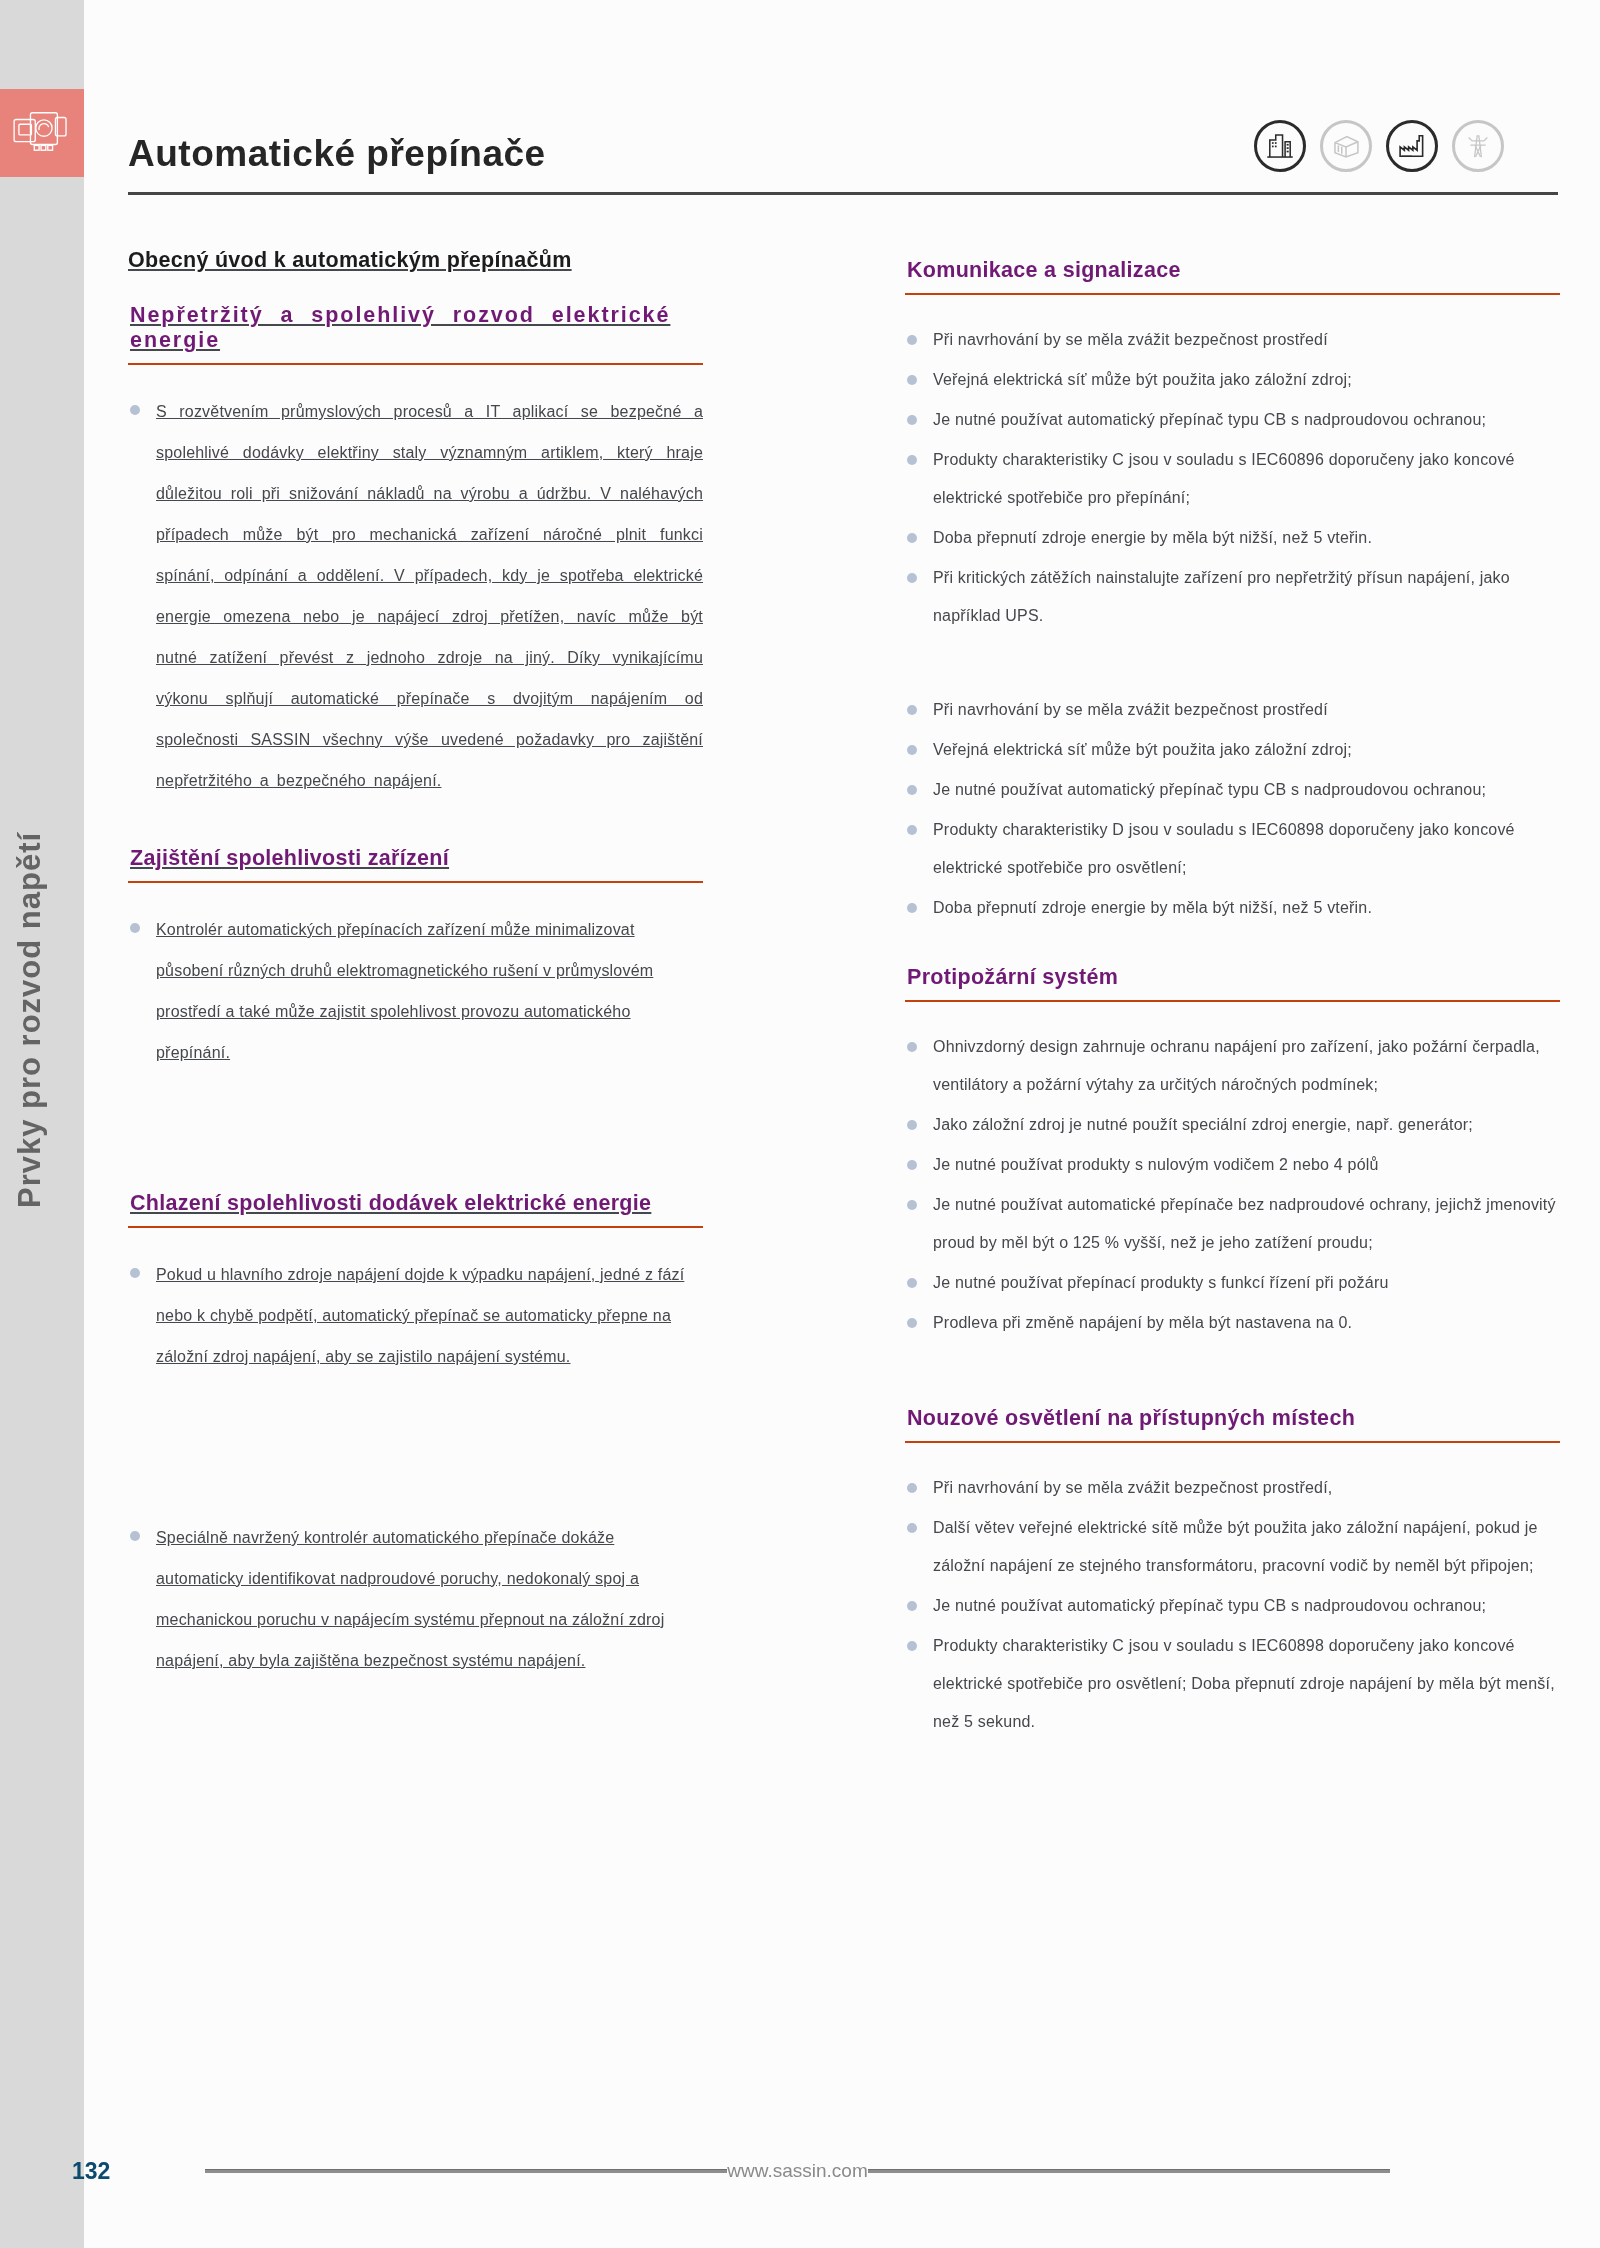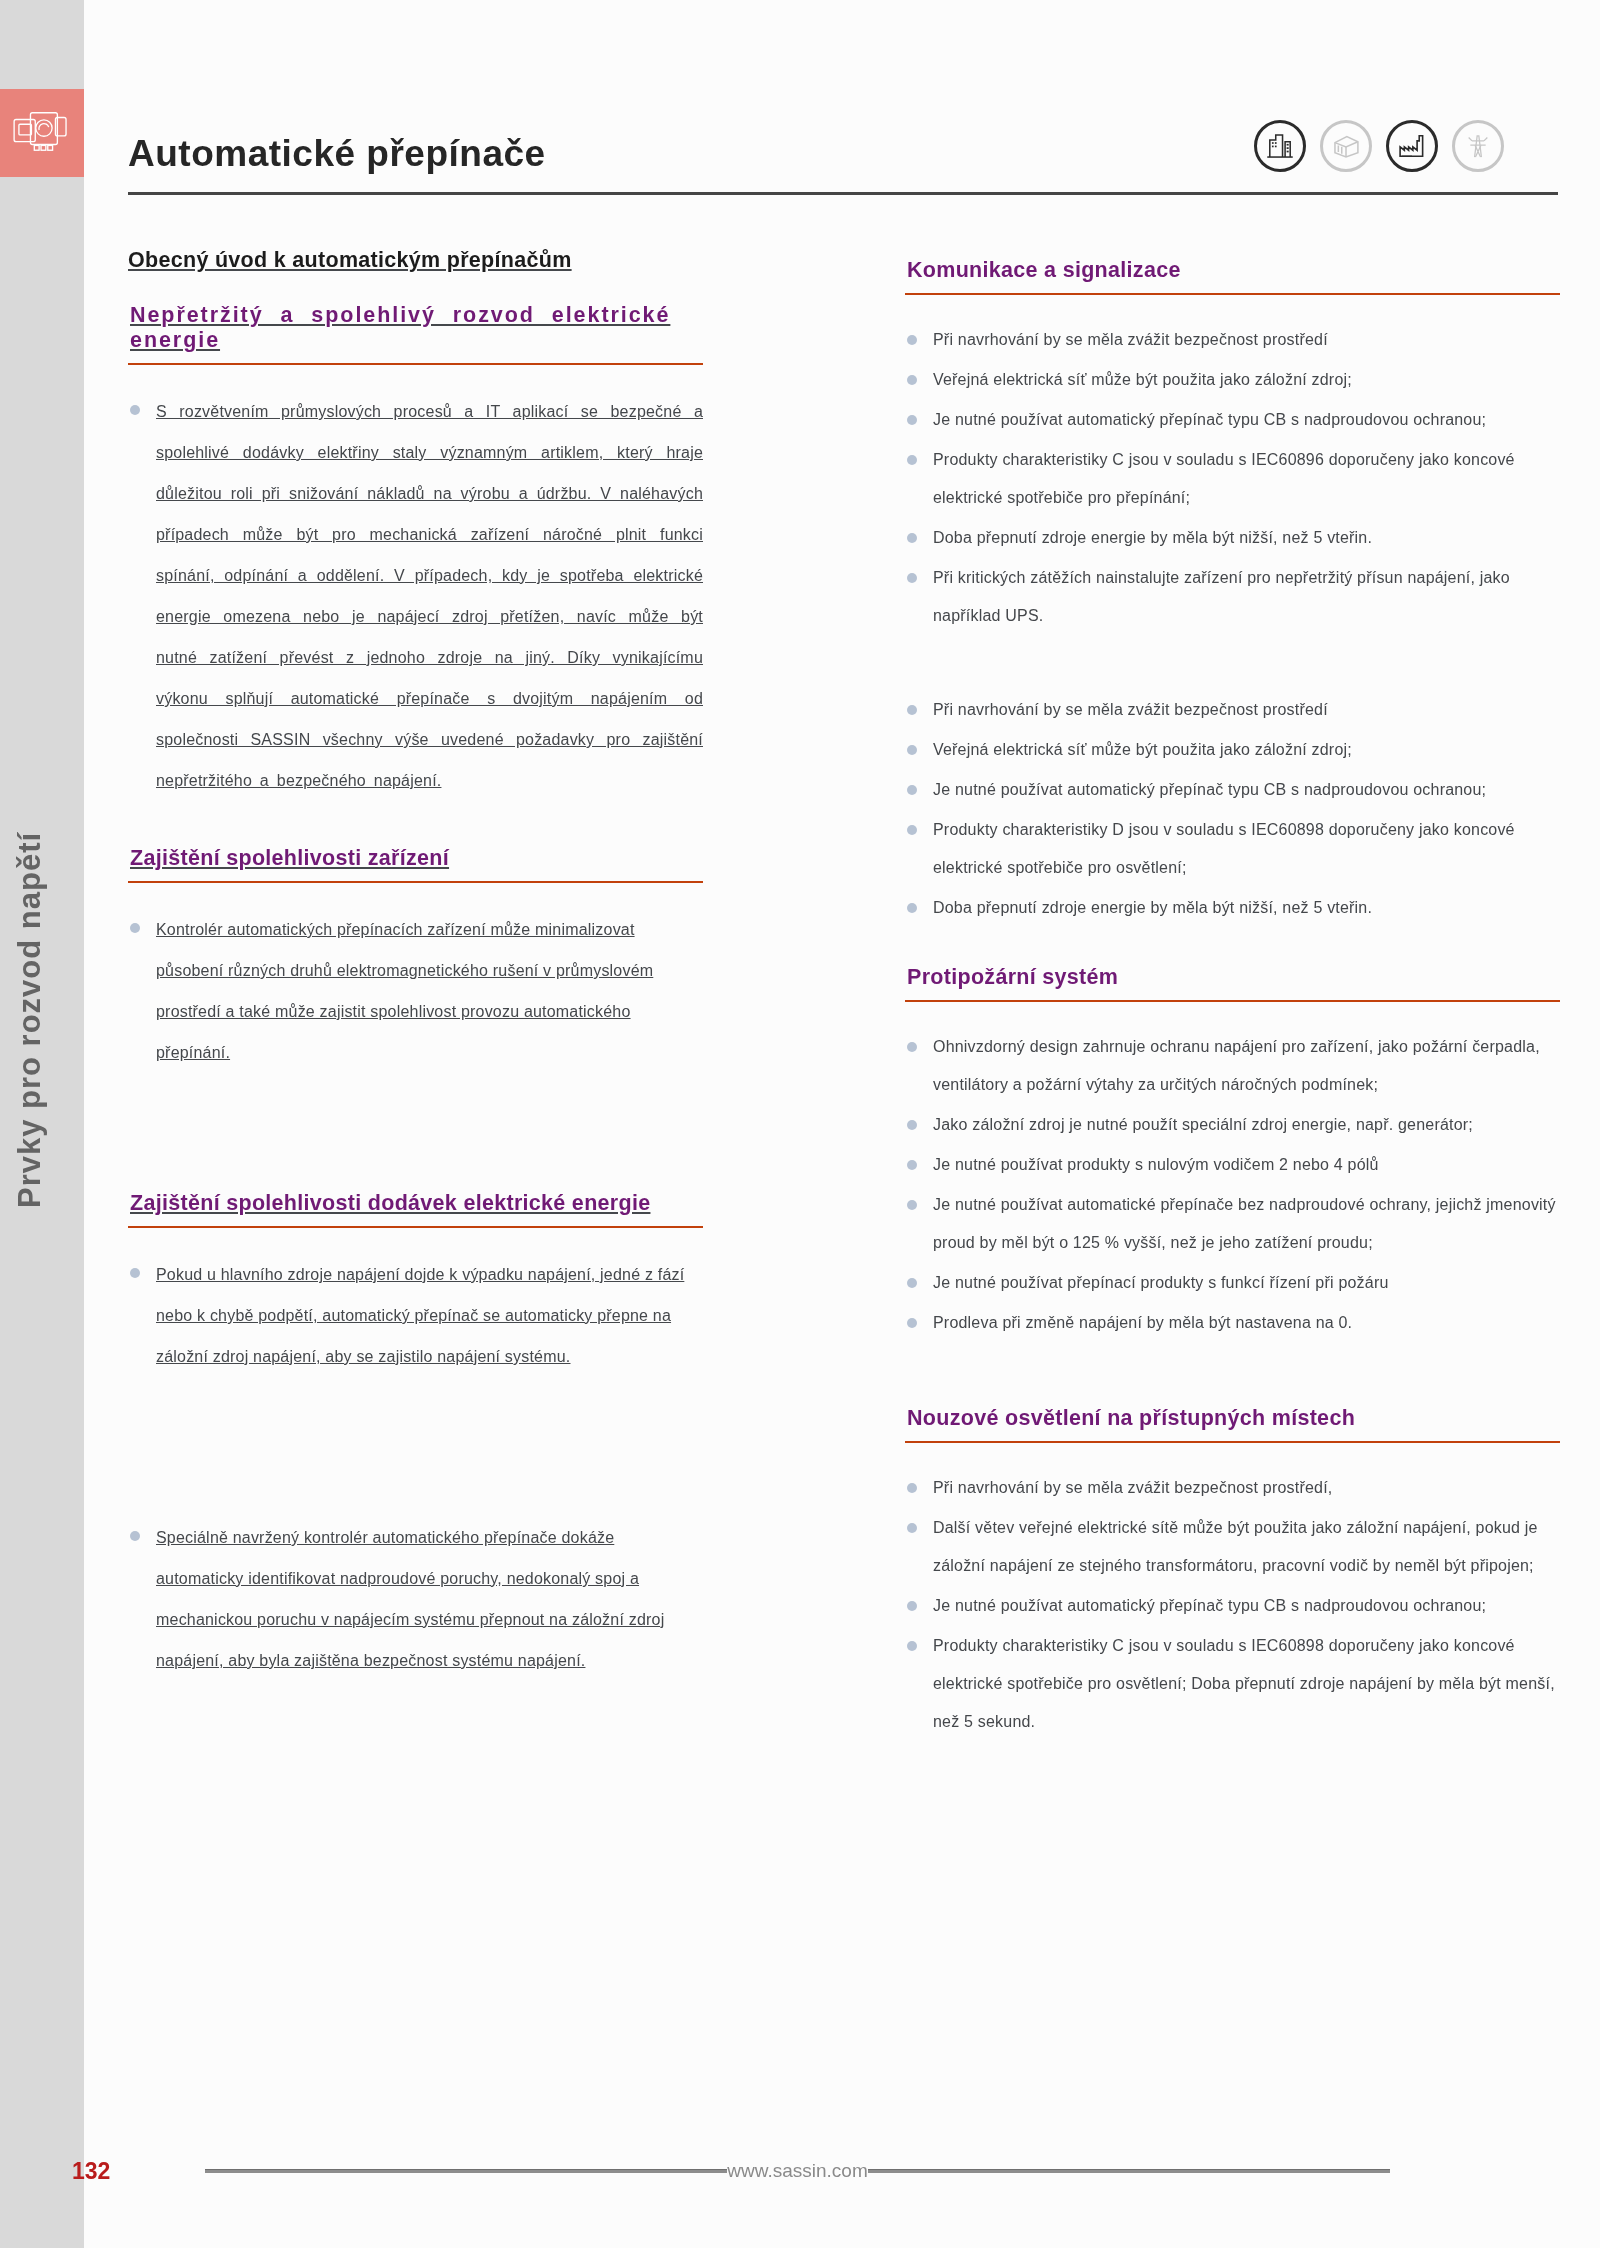--- a/index.html
+++ b/index.html
@@ -58,21 +58,21 @@
   .col-left .sec1{margin-top:30px;}
   .col-left .sec2{margin-top:45px;}
   .col-left .sec3{margin-top:118px;}
   .col-left .sec4{margin-top:140px;}
   .col-right .sec1{margin-top:18px;}
   .col-right .sec2{margin-top:56px;}
   .col-right .sec3{margin-top:38px;}
   .col-right .sec4{margin-top:64px;}
 
   
-  .page-number{position:absolute;left:72px;top:2158px;font-size:23px;font-weight:bold;color:#b91c1c;}
+  .page-number{position:absolute;left:72px;top:2158px;font-size:23px;font-weight:bold;color:#0c4a6e;}
   .footer{position:absolute;left:205px;top:2160px;width:1185px;display:flex;align-items:center;}
   .footer .fline{flex:1;height:3px;background:#8d8d8d;border-top:1px solid #6f6f6f;}
   .footer-url{font-size:19px;color:#8a8a8a;white-space:nowrap;}
 </style>
 </head>
 <body>
 
 <div class="page">
 
   <div class="side-strip"></div>
@@ -161,21 +161,21 @@
     </div>
 
     <div class="sec sec2">
       <div class="sec-head">Zajištění spolehlivosti zařízení</div>
       <ul class="bullets">
         <li>Kontrolér automatických přepínacích zařízení může minimalizovat působení různých druhů elektromagnetického rušení v průmyslovém prostředí a také může zajistit spolehlivost provozu automatického přepínání.</li>
       </ul>
     </div>
 
     <div class="sec sec3">
-      <div class="sec-head">Zajištění spolehlivosti dodávek elektrické energie</div>
+      <div class="sec-head">Chlazení spolehlivosti dodávek elektrické energie</div>
       <ul class="bullets">
         <li>Pokud u hlavního zdroje napájení dojde k výpadku napájení, jedné z fází nebo k chybě podpětí, automatický přepínač se automaticky přepne na záložní zdroj napájení, aby se zajistilo napájení systému.</li>
       </ul>
     </div>
 
     <div class="sec sec4">
       <ul class="bullets">
         <li>Speciálně navržený kontrolér automatického přepínače dokáže automaticky identifikovat nadproudové poruchy, nedokonalý spoj a mechanickou poruchu v napájecím systému přepnout na záložní zdroj napájení, aby byla zajištěna bezpečnost systému napájení.</li>
       </ul>
     </div>

